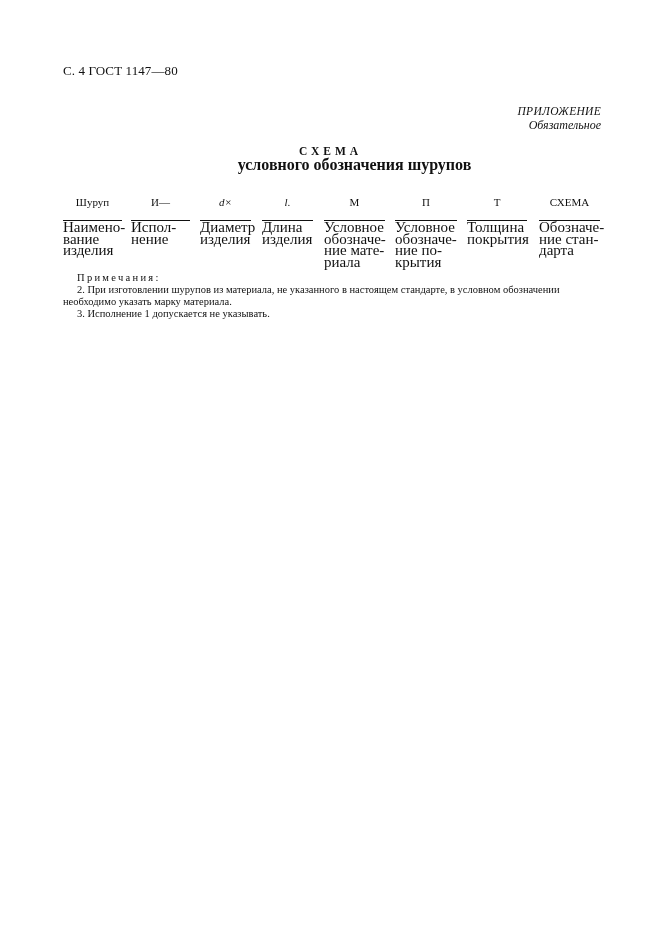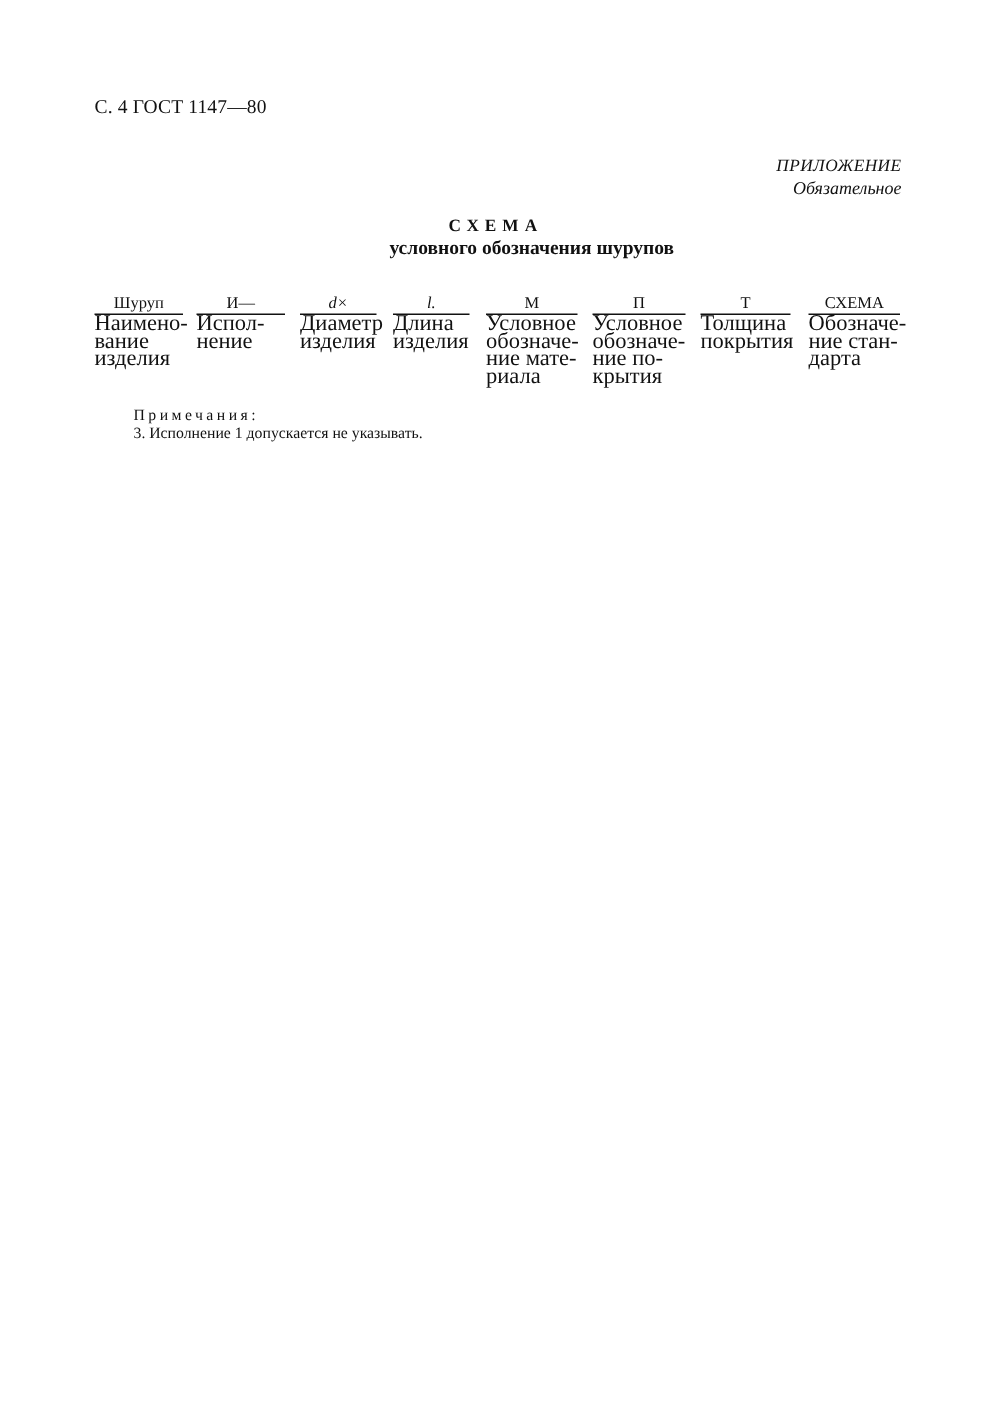--- a/index.html
+++ b/index.html
@@ -7,27 +7,27 @@
       width: 661px; height: 936px; position: relative; overflow: hidden;
       font-family: "Liberation Serif", "DejaVu Serif", serif; color: #111;
     }
     .abs { position: absolute; }
     .page-header { left: 63px; top: 63px; font-size: 13px; font-weight: normal; letter-spacing: 0.1px; }
     .appendix { right: 60px; top: 104px; text-align: right; font-style: italic; line-height: 14px; }
     .appendix .t1 { font-size: 11.5px; letter-spacing: 0.3px; }
     .appendix .t2 { font-size: 12px; }
     .title { left: 0; width: 661px; top: 144px; text-align: center; font-weight: bold; }
     .title .t1 { font-size: 11.5px; letter-spacing: 4px; line-height: 14px; }
-    .title .t2 { font-size: 13px; line-height: 14px; margin-left: 48px; }
+    .title .t2 { font-size: 16px; line-height: 14px; margin-left: 48px; }
     .col { position: absolute; top: 196px; }
-    .col .code { font-size: 11px; text-align: center; height: 12px; line-height: 12px; border-bottom: 1px solid #111; padding-bottom: 1px; }
+    .col .code { font-size: 11px; text-align: center; height: 12px; line-height: 12px; border-bottom: 1px solid #111; padding-bottom: 12px; }
     .col .code.it { font-style: italic; }
     .col .desc { font-size: 15px; line-height: 11.5px; margin-top: 1px; white-space: pre-line; }
     .notes { left: 63px; top: 272px; width: 540px; font-size: 10.5px; line-height: 12px; }
-    .notes .p { text-indent: 14px; margin-left: 12px; }
+    .notes .p { text-indent: 14px; }
     .notes .hdr { letter-spacing: 2.3px; }
     .notes .bold { font-weight: bold; }
   </style>
 </head>
 <body>
 
 <div class="abs page-header">С. 4 ГОСТ 1147—80</div>
 
 <div class="abs appendix">
   <div class="t1">ПРИЛОЖЕНИЕ</div>
@@ -83,14 +83,15 @@
   <div class="col" style="left:539px;width:61px;">
     <div class="code">СХЕМА</div>
     <div class="desc">Обозначе-
 ние стан-
 дарта</div>
   </div>
 </div>
 
 <div class="abs notes">
   <div class="p hdr">Примечания:</div>
+  <div class="p">2. При изготовлении шурупов из материала, не указанного в настоящем стандарте, в условном обозначении необходимо указать марку материала.</div>
   <div class="p">3. Исполнение 1 допускается не указывать.</div>
 </div>
 
 </body></html>

